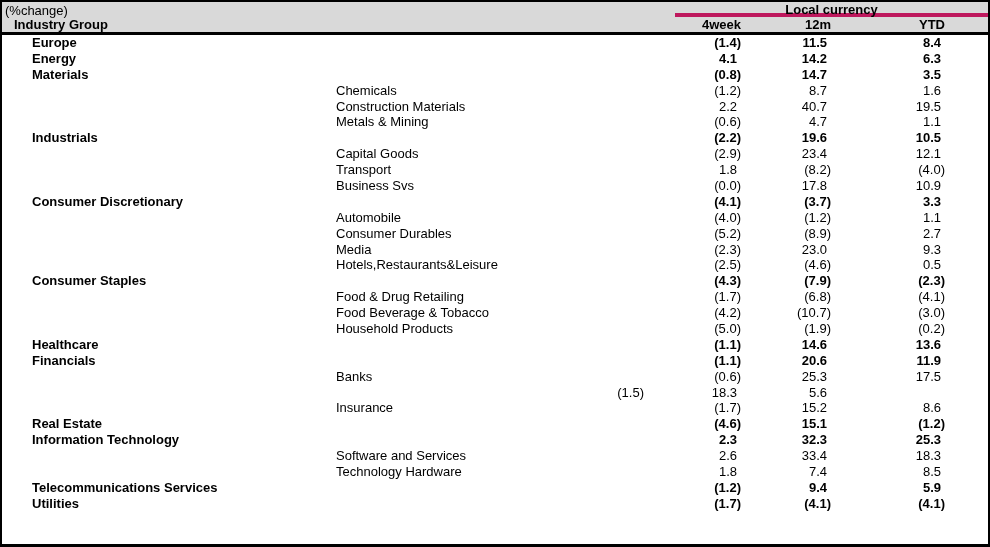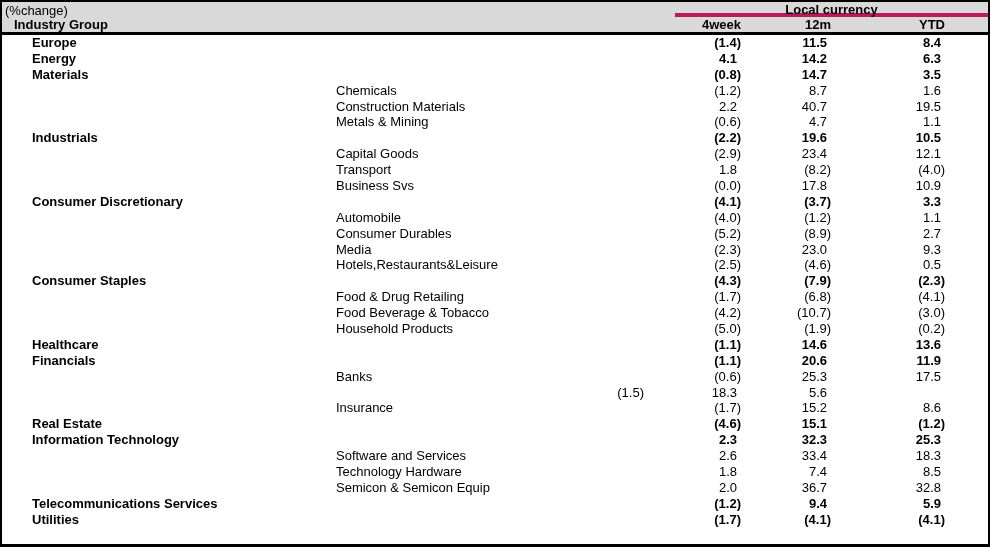--- a/index.html
+++ b/index.html
@@ -284,27 +284,20 @@
     <span class="cell num no-paren">33.4</span>
     <span class="cell num no-paren">18.3</span>
   </div>
       <div class="row row-grid">
     <span class="cell main"></span>
     <span class="cell sub">Technology Hardware</span>
     <span class="cell num no-paren">1.8</span>
     <span class="cell num no-paren">7.4</span>
     <span class="cell num no-paren">8.5</span>
   </div>
-      <div class="row row-grid">
-    <span class="cell main"></span>
-    <span class="cell sub">Semicon &amp; Semicon Equip</span>
-    <span class="cell num no-paren">2.0</span>
-    <span class="cell num no-paren">36.7</span>
-    <span class="cell num no-paren">32.8</span>
-  </div>
       <div class="row row-grid bold">
     <span class="cell main">Telecommunications Services</span>
     <span class="cell sub"></span>
     <span class="cell num">(1.2)</span>
     <span class="cell num no-paren">9.4</span>
     <span class="cell num no-paren">5.9</span>
   </div>
       <div class="row row-grid bold">
     <span class="cell main">Utilities</span>
     <span class="cell sub"></span>

